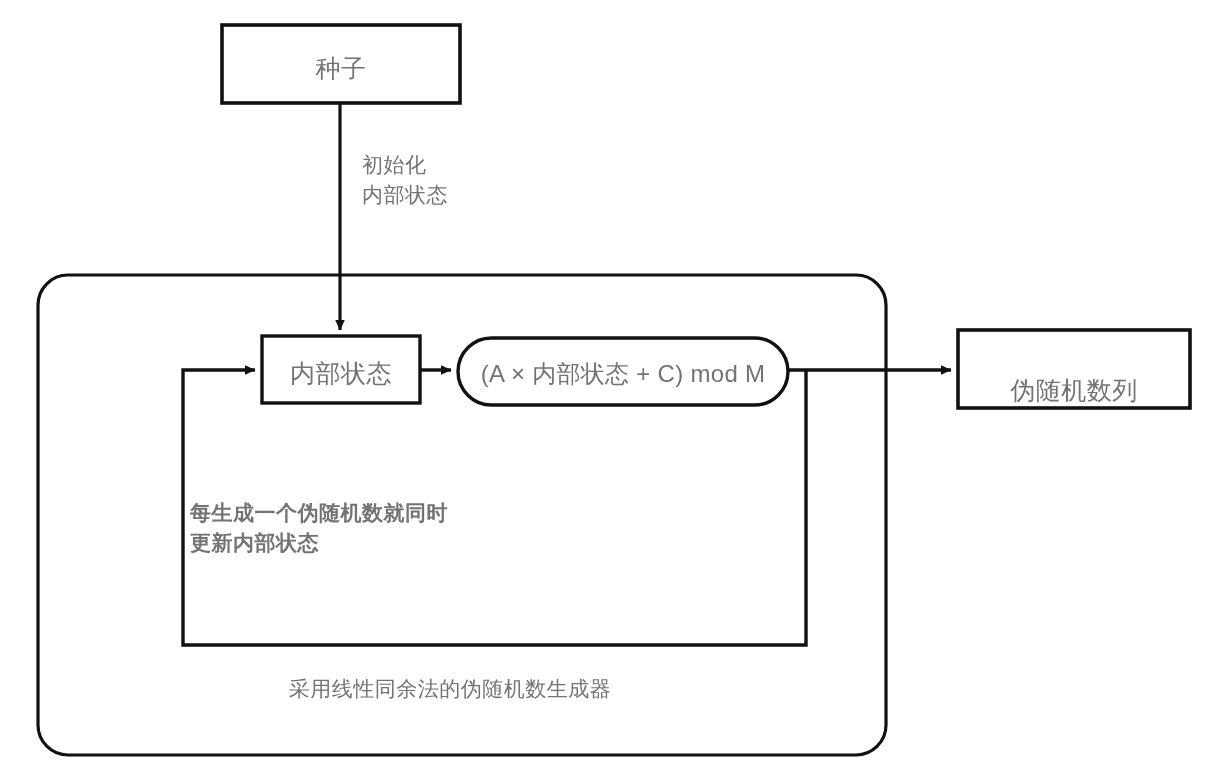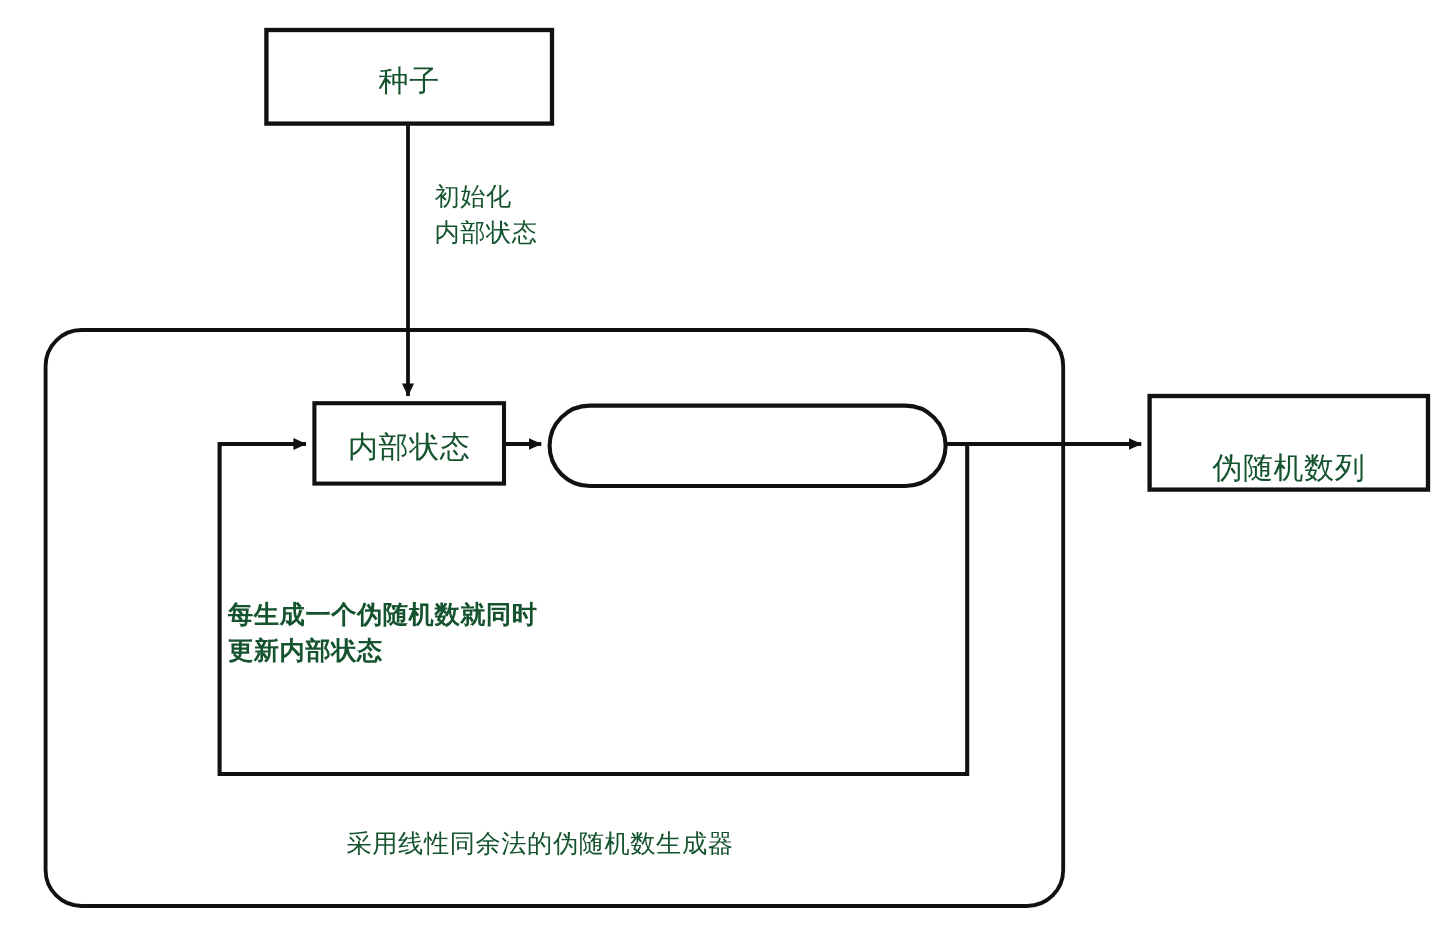--- a/index.html
+++ b/index.html
@@ -22,21 +22,21 @@
     position: absolute;
     left: 0;
     top: 0;
     width: 1210px;
     height: 774px;
   }
   .lbl {
     position: absolute;
     white-space: pre;
     line-height: 1.45;
-    color: #14532d;
+    color: #737373;
     letter-spacing: 0.5px;
   }
   .node-text {
     text-align: center;
     font-size: 25px;
   }
   .edge-text {
     font-size: 21px;
   }
   .caption-text {
@@ -79,21 +79,22 @@
     <path d="M806,371 L806,645 L183,645 L183,370 L255,370" fill="none" stroke="#111111" stroke-width="3.4" marker-end="url(#arrow)"></path>
   </svg>
 
   <div class="lbl node-text" style="left:222px; top:50px; width:238px;">种子</div>
 
   <div class="lbl edge-text" style="left:362px; top:152px; width:220px;font-family:Liberation Mono, monospace;">初始化
 内部状态</div>
 
   <div class="lbl node-text" style="left:262px; top:355px; width:158px;">内部状态</div>
 
+  <div class="lbl node-text formula-text" style="left:458px; top:357px; width:330px;">(A × 内部状态 + C) mod M</div>
 
   <div class="lbl node-text" style="left:958px; top:356px; width:232px;margin-top:16px;">伪随机数列</div>
 
   <div class="lbl edge-text" style="left:190px; top:498px; width:440px;font-weight:bold;">每生成一个伪随机数就同时
 更新内部状态</div>
 
-  <div class="lbl caption-text" style="left:38px; top:689px; width:824px;">采用线性同余法的伪随机数生成器</div>
+  <div class="lbl caption-text" style="left:38px; top:674px; width:824px;">采用线性同余法的伪随机数生成器</div>
 
 </div>
 
 </body></html>

